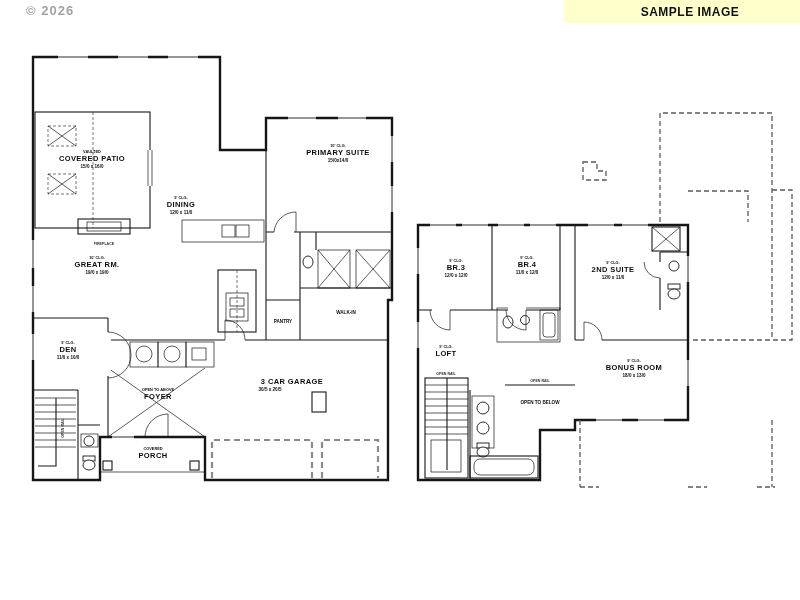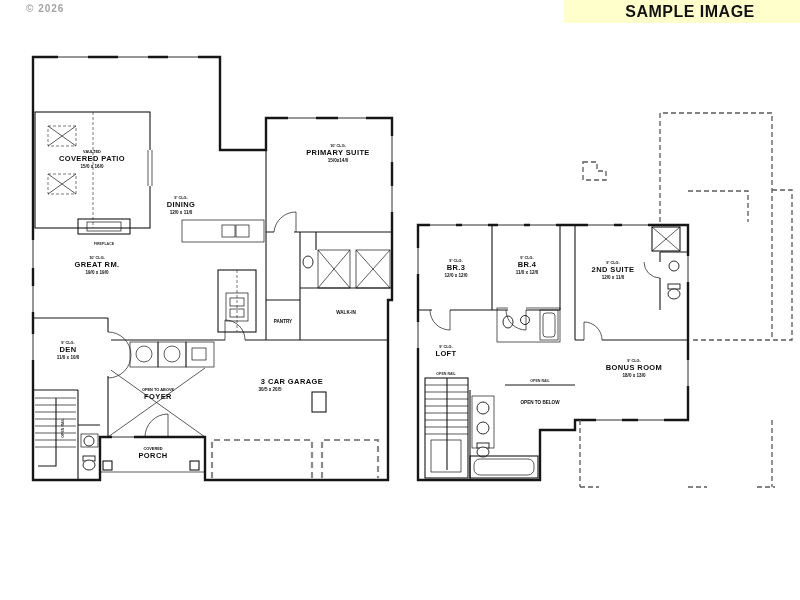--- a/index.html
+++ b/index.html
@@ -1,22 +1,22 @@
 <!DOCTYPE html>
 <html><head>
 <meta charset="utf-8">
 <style>
   html,body{margin:0;padding:0;background:#ffffff;}
   body{width:800px;height:600px;overflow:hidden;position:relative;
        font-family:"Liberation Sans",sans-serif;}
-  .copyright{position:absolute;left:26px;top:3px;font-size:10px;font-weight:bold;
+  .copyright{position:absolute;left:26px;top:3px;font-size:13px;font-weight:bold;
              letter-spacing:1px;color:#a3a3a3;}
   .banner{position:absolute;left:564px;top:0;width:236px;height:23px;
           background:#ffffcc;display:flex;align-items:center;justify-content:center;}
-  .banner span{font-size:16px;font-weight:bold;color:#111;letter-spacing:0.5px;margin-left:16px;}
+  .banner span{font-size:12px;font-weight:bold;color:#111;letter-spacing:0.5px;margin-left:16px;}
   svg{position:absolute;left:0;top:0;}
   .w2{stroke:#161616;stroke-width:2.4;fill:none;stroke-linecap:square;}
   .w1{stroke:#161616;stroke-width:1.1;fill:none;}
   .thin{stroke:#161616;stroke-width:0.7;fill:none;}
   .erase{stroke:#ffffff;stroke-width:4.5;fill:none;}
   .win{stroke:#161616;stroke-width:0.9;fill:none;}
   .dash{stroke:#5a5a5a;stroke-width:1.3;fill:none;stroke-dasharray:5 3;}
   .dashthin{stroke:#3c3c3c;stroke-width:0.7;fill:none;stroke-dasharray:3 2;}
   .gdoor{stroke:#8a8a8a;stroke-width:2.2;fill:none;stroke-dasharray:6 4;}
   .fix{stroke:#161616;stroke-width:0.9;fill:#ffffff;}

